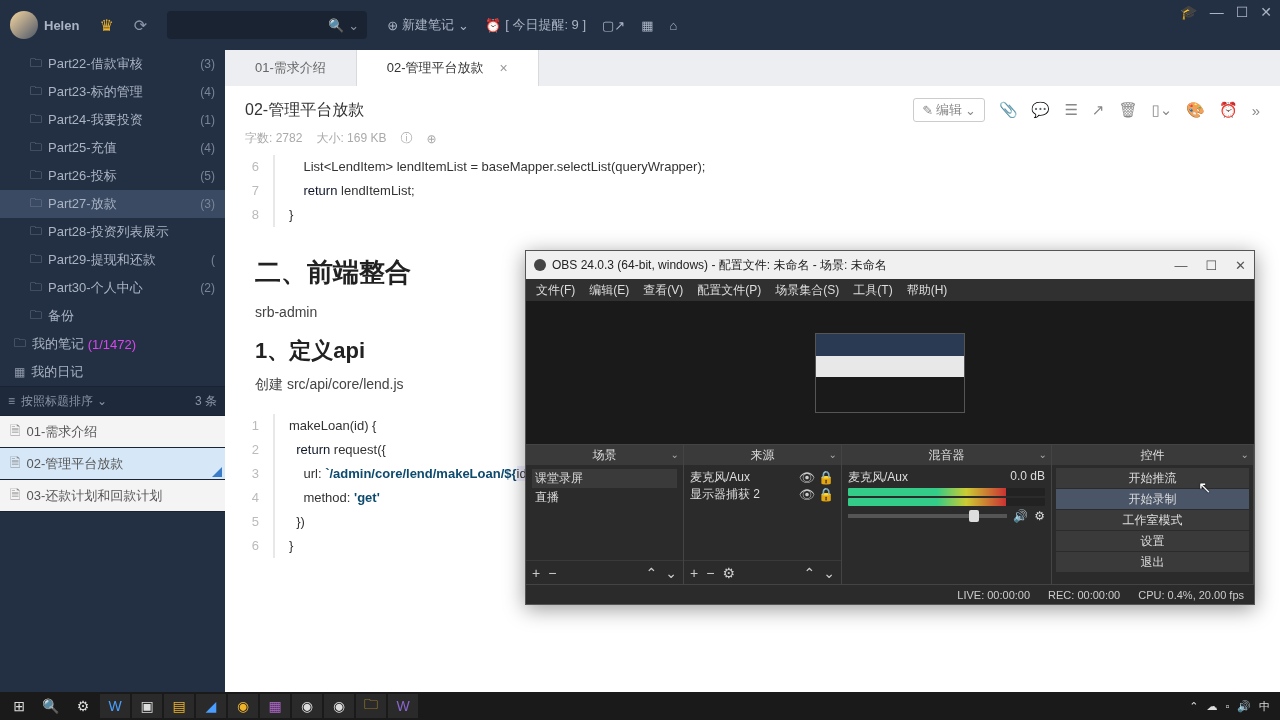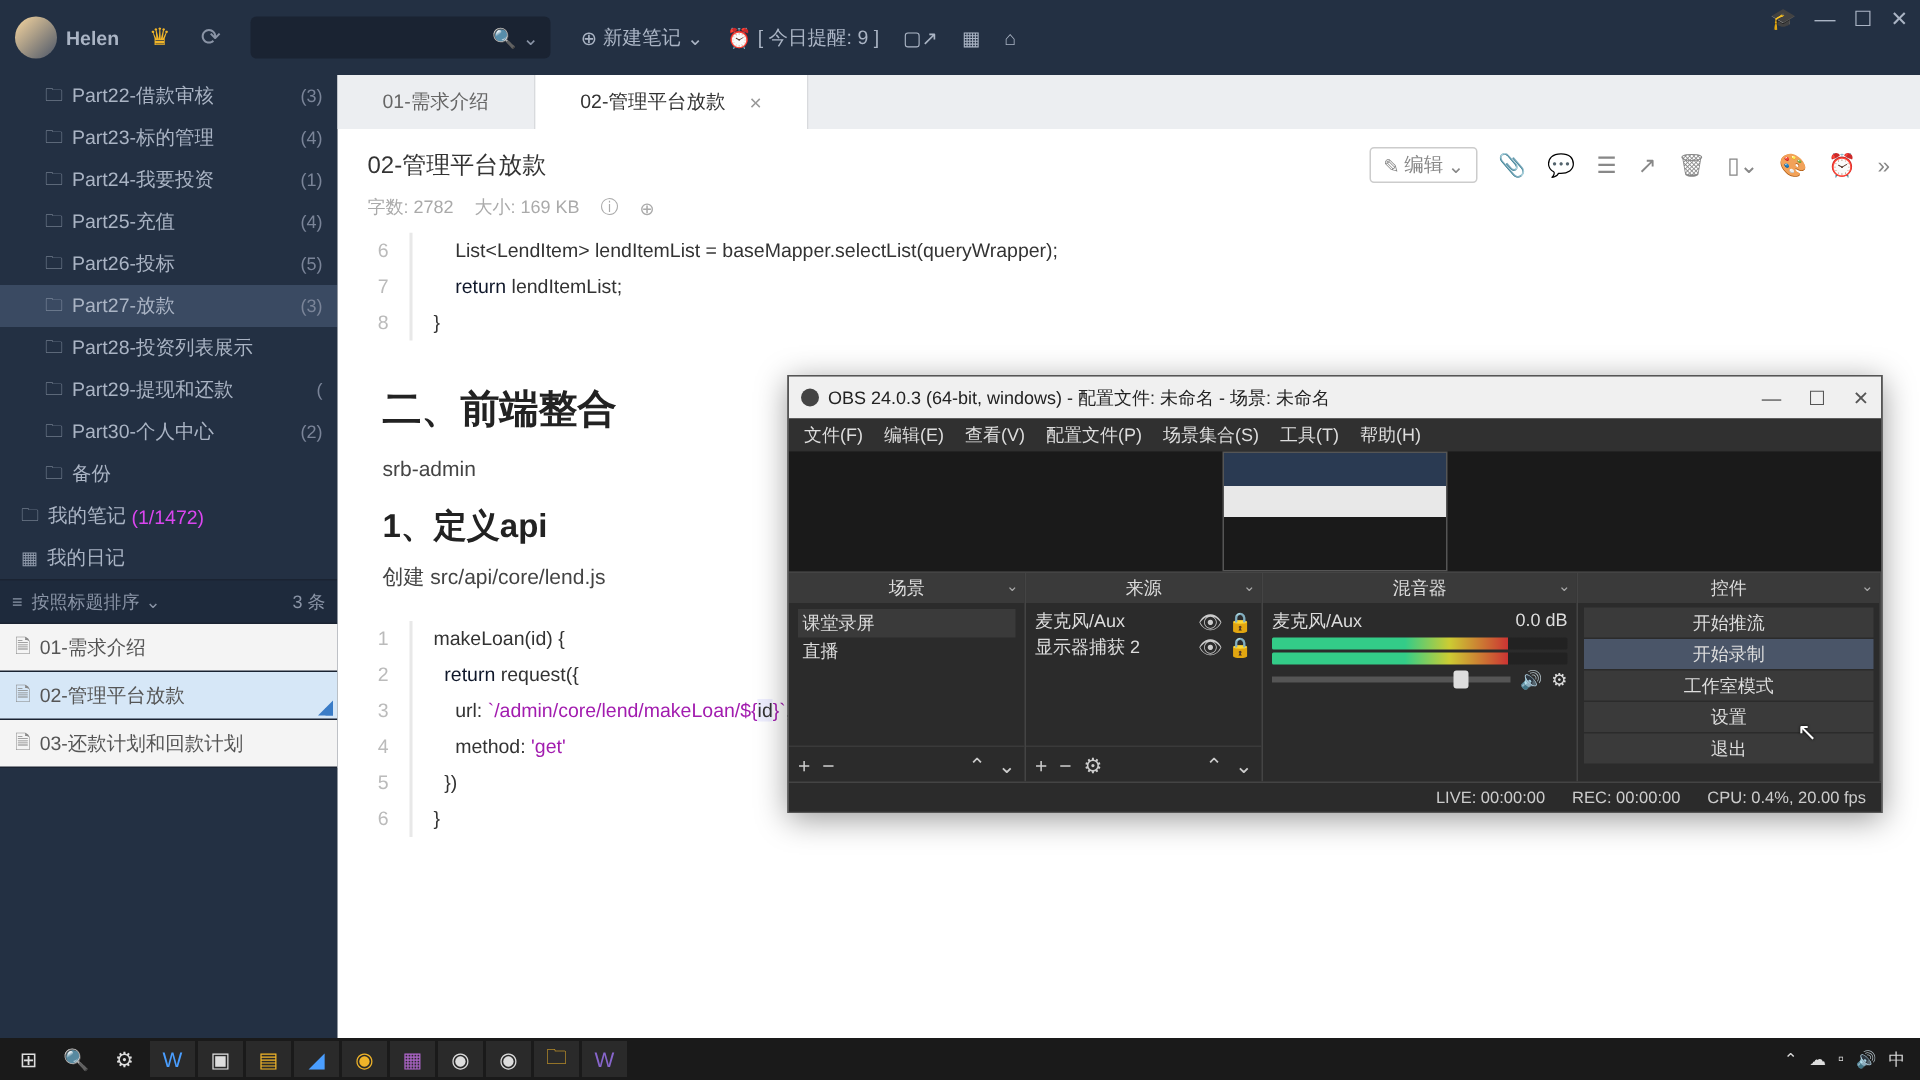--- a/index.html
+++ b/index.html
@@ -39,29 +39,29 @@
 .doc-title { font-size: 16px; color: #333; flex: 1; }
 .doc-acts { display: flex; gap: 14px; color: #888; font-size: 15px; align-items: center; }
 .doc-acts .edit { border:1px solid #ccc; border-radius:3px; padding:2px 8px; font-size:13px; display:flex; align-items:center; gap:3px; }
 .doc-meta { padding: 4px 20px 8px 20px; font-size: 12px; color: #aaa; display: flex; gap: 14px; align-items: center; }
 .doc-body { flex: 1; overflow: hidden; padding: 0 20px 0 0; }
 
 .code { font-family: Consolas, monospace; font-size: 13px; line-height: 24px; display: flex; }
 .gutter { width: 50px; text-align: right; padding-right: 14px; color: #bbb; border-right: 2px solid #e8e8e8; }
 .codetxt { padding-left: 14px; white-space: pre; color: #333; }
 .kw { color: #0f172a; }
-.str { color: #a21caf; }
+.str { color: #0c4a6e; font-weight: bold; }
 .id-hl { background:#eef; }
 
 .h2 { font-size: 26px; font-weight: bold; margin: 28px 0 14px 30px; color: #222; }
 .h3 { font-size: 22px; font-weight: bold; margin: 16px 0 10px 30px; color: #222; }
 .p { font-size: 14px; margin: 6px 0 6px 30px; color: #444; }
 
 
-.obs { position: absolute; left: 525px; top: 250px; width: 730px; height: 292px; background: #2b2b2b; border: 1px solid #555; box-shadow: 0 4px 20px rgba(0,0,0,.4); display:flex; flex-direction:column; font-size:12px; color:#ddd; }
+.obs { position: absolute; left: 525px; top: 250px; width: 730px; height: 355px; background: #2b2b2b; border: 1px solid #555; box-shadow: 0 4px 20px rgba(0,0,0,.4); display:flex; flex-direction:column; font-size:12px; color:#ddd; }
 .obs-title { height: 28px; background: #f0f0f0; color: #222; display: flex; align-items: center; padding: 0 8px; font-size: 12px; }
 .obs-title .dot { width:12px; height:12px; border-radius:50%; background:#444; margin-right:6px; }
 .obs-title .wctrl { margin-left: auto; display: flex; gap: 18px; color: #555; cursor:pointer; font-size:13px; }
 .obs-menu { height: 22px; background: #303030; display: flex; align-items: center; gap: 14px; padding: 0 10px; font-size: 12px; text-align: center; }
 .obs-preview { flex: 1; background: #1a1a1a; display: flex; align-items: center; justify-content: center; }
 .pv-thumb { width: 150px; height: 80px; background: linear-gradient(#2a3a52 28%, #e8e8e8 28% 55%, #1a1a1a 55%); border:1px solid #555; }
 .obs-panels { height: 140px; display: flex; background: #2b2b2b; border-top: 1px solid #444; }
 .panel { border-right: 1px solid #444; display: flex; flex-direction: column; }
 .panel-hd { height: 20px; background: #3a3a3a; text-align: center; font-size: 12px; line-height: 20px; position: relative; font-family: Liberation Serif, serif; }
 .panel-hd::after { content:'⌄'; position:absolute; right:4px; font-size:10px; color:#aaa; }

